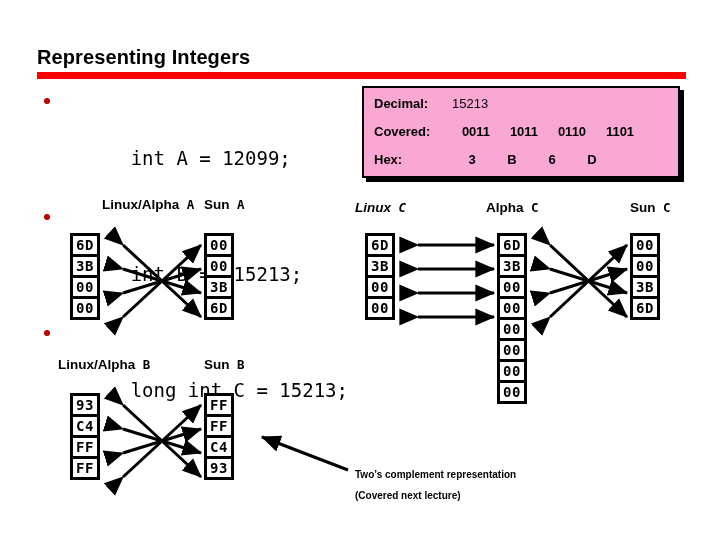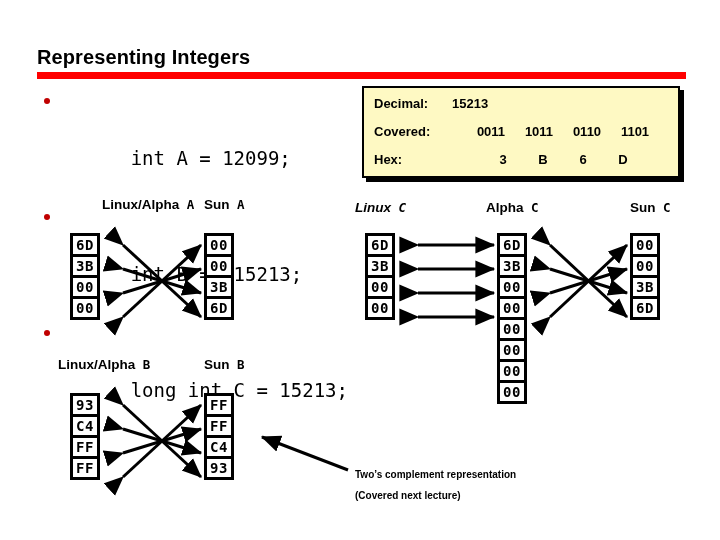--- a/index.html
+++ b/index.html
@@ -68,21 +68,21 @@
     background: #c00000;
   }
 
   
   #value-box {
     position: absolute;
     left: 362px;
     top: 86px;
     width: 318px;
     height: 92px;
-    background: #fef9c3;
+    background: #f9a8d4;
     border: 2px solid #000000;
     box-sizing: border-box;
     box-shadow: 4px 4px 0 0 #000000;
   }
   .vb-row {
     position: absolute;
     left: 0;
     width: 100%;
     height: 30px;
     font-size: 13px;
@@ -96,29 +96,29 @@
     left: 10px;
     top: 2px;
     font-weight: bold;
     font-size: 13px;
   }
   .vb-value {
     position: absolute;
     left: 88px;
     top: 2px;
     font-size: 13px;
-    font-weight: bold;
+    font-weight: normal;
   }
   .vb-nibbles {
     position: absolute;
     left: 88px;
     top: 2px;
     width: 222px;
     display: flex;
-    justify-content: center;
+    justify-content: flex-start;
     font-size: 13px;
     font-weight: bold;
   }
   .vb-nibbles.hex { left: 88px; width: 222px; }
   .vb-nibbles.hex span { width: 40px; text-align: center; }
   .vb-nibbles.bin span { width: 48px; text-align: center; }
 
   
   .col-head {
     position: absolute;

